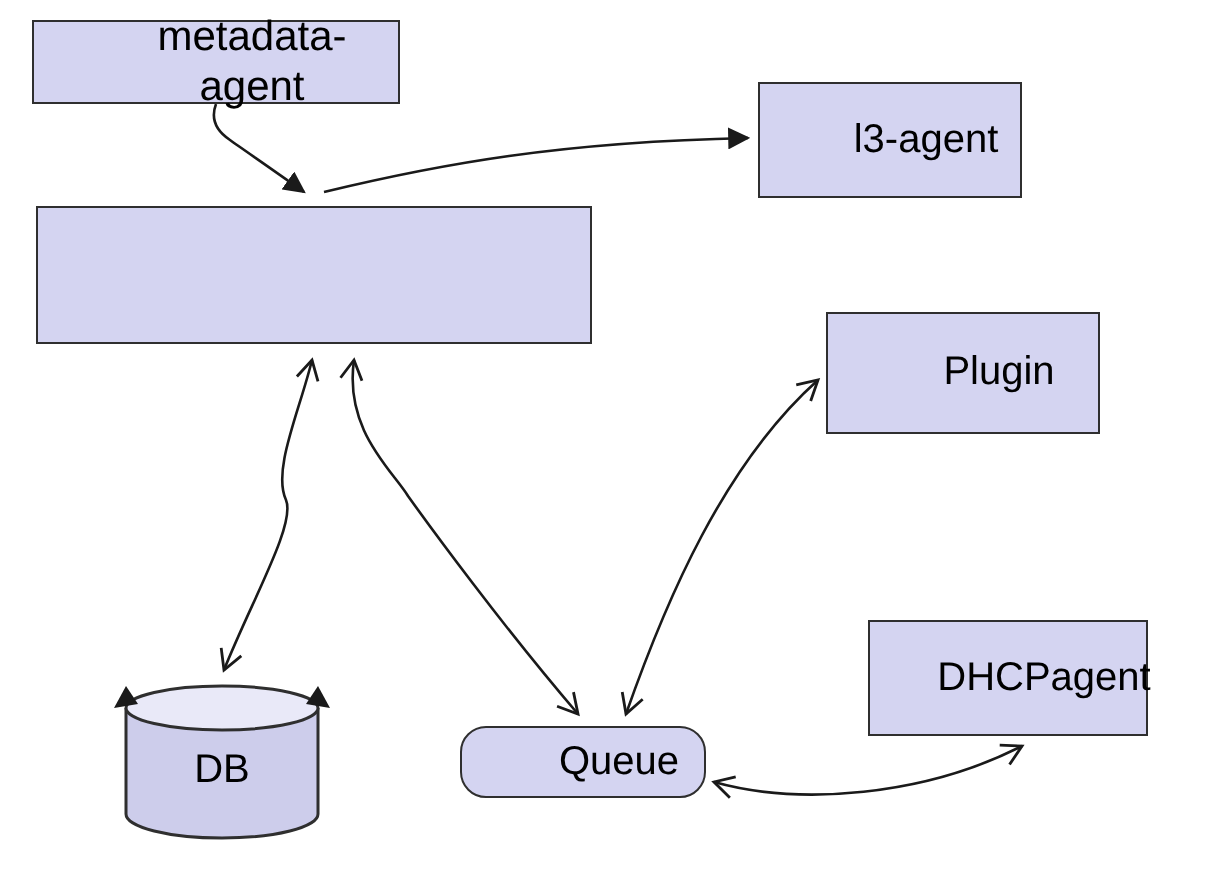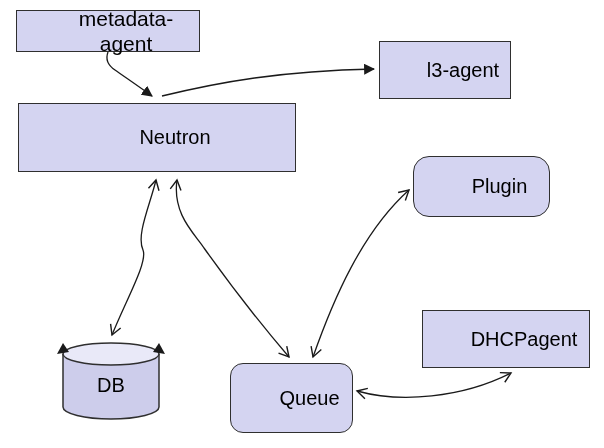--- a/index.html
+++ b/index.html
@@ -15,23 +15,23 @@
   .edges{position:absolute; left:0; top:0; width:604px; height:448px;}
   .node{
     position:absolute; box-sizing:border-box;
     background:var(--box-fill); border:1.6px solid var(--box-border);
     display:flex; flex-direction:column; align-items:center; justify-content:center;
     color:var(--text); font-size:20px; line-height:25px; text-align:center;padding-left:36px;
   }
   .node.metadata{left:16px; top:10px; width:184px; height:42px; font-size:21px;}
   .node.neutron {left:18px; top:103px; width:278px; height:69px;}
   .node.l3     {left:379px; top:41px; width:132px; height:58px;}
-  .node.plugin {left:413px; top:156px; width:137px; height:61px;border-radius:16px;}
-  .node.dhcp   {left:422px; top:310px; width:168px; height:58px;}
-  .node.queue  {left:230px; top:363px; width:123px; height:70px; border-radius:13px;}
+  .node.plugin {left:413px; top:156px; width:137px; height:61px;}
+  .node.dhcp   {left:434px; top:310px; width:140px; height:58px;}
+  .node.queue  {left:230px; top:363px; width:123px; height:36px; border-radius:13px;}
   .db-label{
     position:absolute; left:63px; top:374px; width:96px; text-align:center;
     font-size:20px; color:var(--text);
   }
   .edge{stroke:var(--arrow); stroke-width:1.3; fill:none;}
   .shape{stroke:var(--box-border); stroke-width:1.5;}
 </style>
 </head>
 <body>
 
@@ -65,21 +65,20 @@
     <path class="edge" d="M 313,357 C 333,300 362,232 409,190" marker-start="url(#mOpen)" marker-end="url(#mOpen)"></path>
 
     <path class="edge" d="M 357,391 C 400,403 462,398 511,373" marker-start="url(#mOpen)" marker-end="url(#mOpen)"></path>
   </svg>
 
   <div class="node metadata">
     <span>metadata-agent</span>
   </div>
 
   <div class="node neutron">
-    <span>Neutron</span>
   </div>
 
   <div class="node l3">
     <span>l3-agent</span>
   </div>
 
   <div class="node plugin">
     <span>Plugin</span>
   </div>
 

